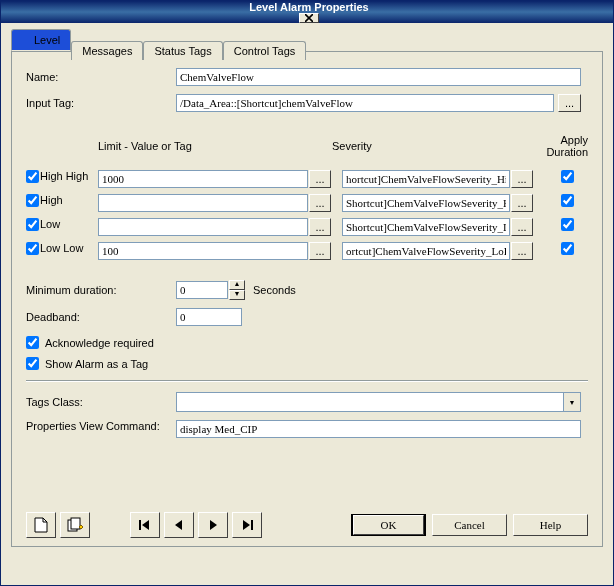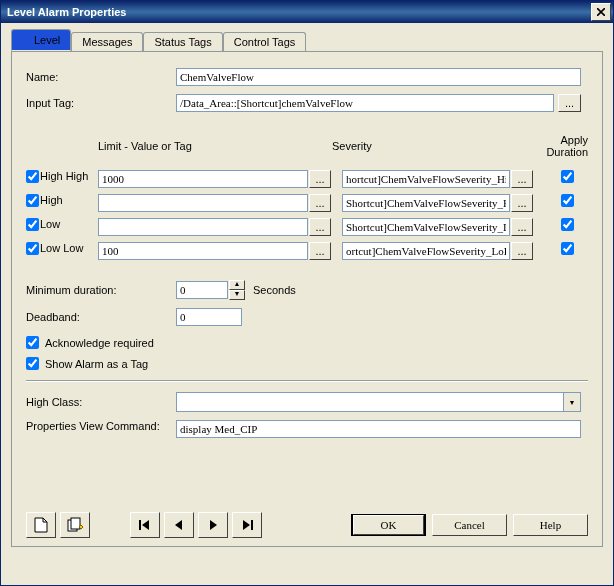--- a/index.html
+++ b/index.html
@@ -1,23 +1,23 @@
 <!DOCTYPE html>
 <html><head>
 <meta charset="utf-8">
 <style>
   html,body{margin:0;padding:0;font-family:Tahoma,Arial,sans-serif;font-size:11px;color:#000;}
   body{background:#fff;}
   .window{width:614px;height:586px;background:#ece9d8;border:1px solid #0a246a;box-sizing:border-box;position:relative;}
-  .titlebar{height:22px;background:linear-gradient(to bottom,#0a246a 0%,#3a6ea5 50%,#0a246a 100%);color:#fff;font-weight:bold;display:flex;align-items:center;justify-content:space-between;padding:0 2px 0 6px;}
+  .titlebar{height:22px;background:linear-gradient(to bottom,#0a246a 0%,#3a6ea5 50%,#0a246a 100%);color:#fff;font-weight:bold;display:flex;align-items:center;justify-content:space-between;padding:0 2px 0 6px;flex-direction:column;}
   .titlebar .close{width:18px;height:16px;background:#ece9d8;border:1px solid #fff;border-right-color:#404040;border-bottom-color:#404040;color:#000;display:flex;align-items:center;justify-content:center;font-family:Arial;font-size:10px;line-height:1;}
   .client{position:absolute;top:22px;left:0;right:0;bottom:0;padding:8px 10px 8px 10px;box-sizing:border-box;}
   
   .tabs{display:flex;align-items:flex-end;height:20px;position:relative;z-index:2;}
-  .tab{border:1px solid #919b9c;border-bottom:none;padding:3px 10px 3px 10px;background:#ece9d8;margin-right:0px;border-top-left-radius:3px;border-top-right-radius:3px;position:relative;top:0;white-space:nowrap;}
+  .tab{border:1px solid #919b9c;border-bottom:none;padding:3px 10px 3px 10px;background:#ece9d8;margin-right:0px;border-top-left-radius:3px;border-top-right-radius:3px;position:relative;top:9px;white-space:nowrap;}
   .tab.active{background:#1d4ed8;border-bottom:1px solid #ece9d8;padding-top:4px;padding-bottom:4px;top:0;padding-left:22px;}
   .tab-panel{border:1px solid #919b9c;background:#ece9d8;height:496px;padding:16px 14px 8px 14px;box-sizing:border-box;position:relative;z-index:1;}
   
   .row{display:flex;align-items:center;margin-bottom:8px;}
   .lbl{width:150px;}
   .txt{height:18px;border:1px solid #7f9db9;background:#fff;padding:1px 3px;box-sizing:border-box;font-family:Tahoma;font-size:11px;}
   .btn-s{height:18px;border:1px solid #fff;border-right-color:#404040;border-bottom-color:#404040;background:#ece9d8;font-size:11px;padding:0 6px;box-sizing:border-box;display:inline-flex;align-items:center;justify-content:center;}
   
   .levels{margin-top:22px;}
   .levels-head{display:flex;align-items:center;margin-bottom:12px;}
@@ -173,21 +173,21 @@
 
       <div class="row">
         <input type="checkbox" checked="" style="">
         <div style="width:6px;"></div>
         <span>Show Alarm as a Tag</span>
       </div>
 
       <hr class="sep">
 
       <div class="row">
-        <div class="lbl">High Class:</div>
+        <div class="lbl">Tags Class:</div>
         <div class="combo" style="width:405px;">
           <span style="flex:1;"></span>
           <div class="arrow">▼</div>
         </div>
       </div>
 
       <div class="row" style="align-items:flex-start;">
         <div class="lbl" style="line-height:13px;">Properties View Command:</div>
         <input class="txt" style="width: 405px;" value="display Med_CIP">
       </div>

